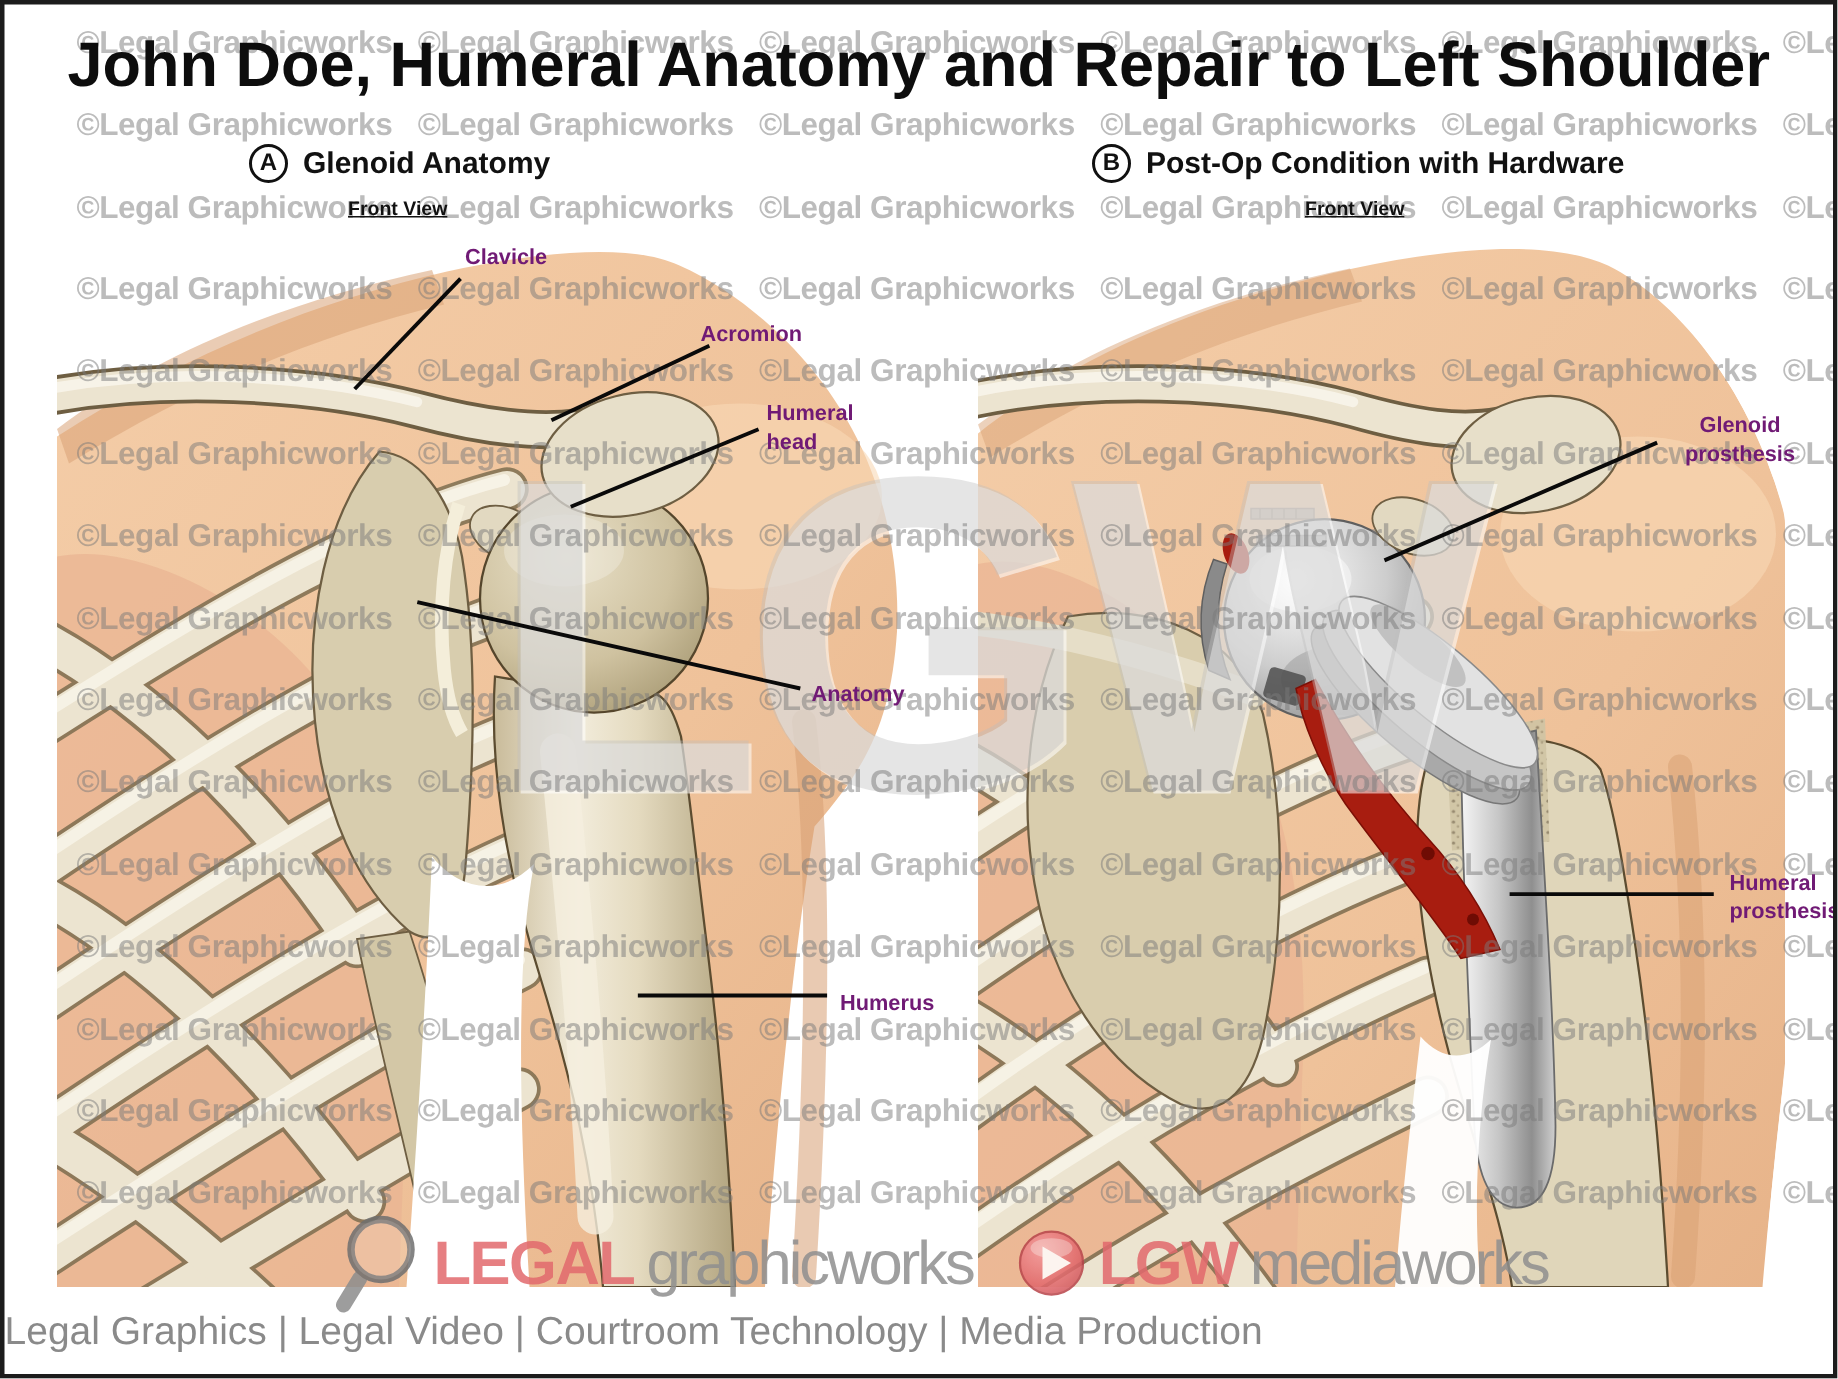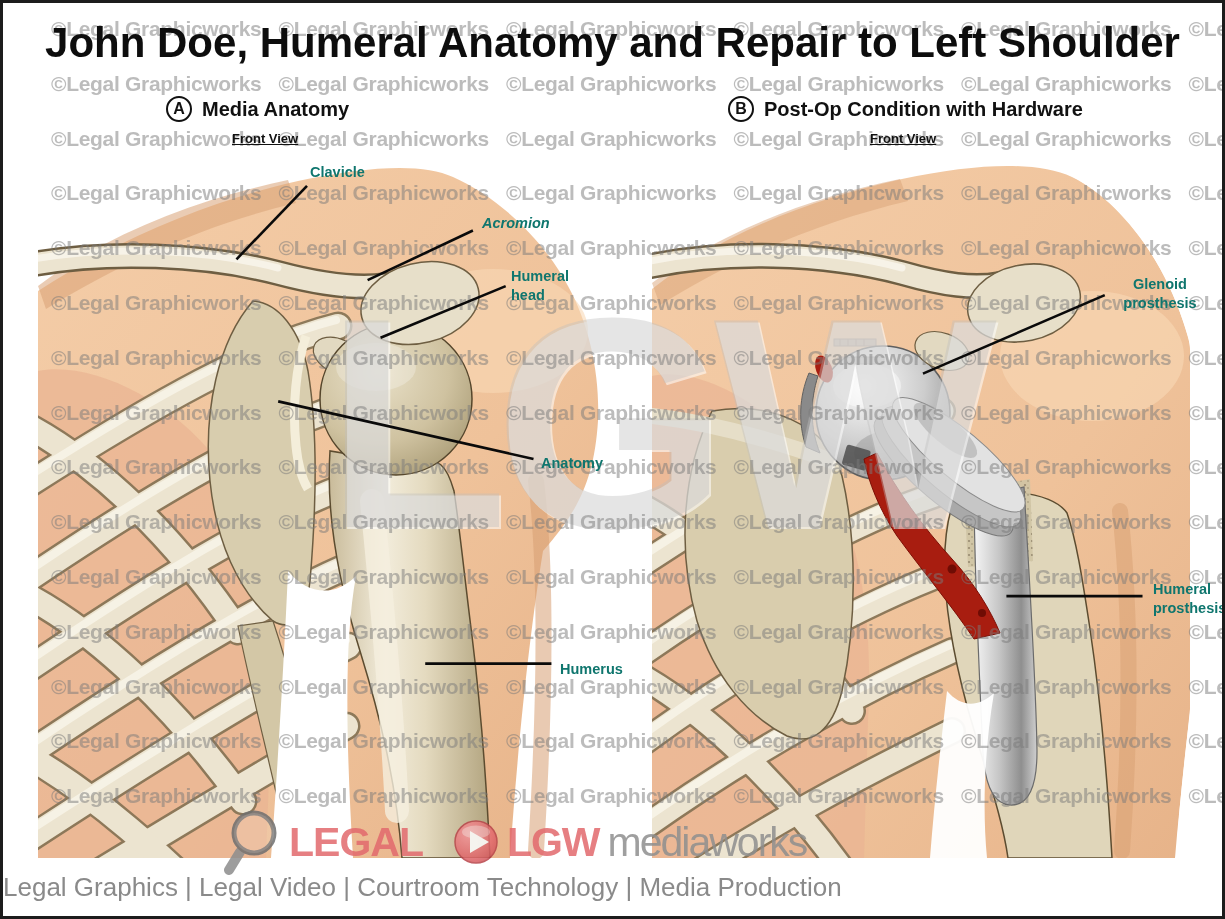--- a/index.html
+++ b/index.html
@@ -44,21 +44,21 @@
   }
   .wm-layer{position:absolute; inset:0; z-index:3; pointer-events:none;}
   .wm{
     position:absolute; font-size:21px; font-weight:600; letter-spacing:-0.3px;
     color:rgba(122,122,122,0.50); white-space:nowrap;
   }
   
   .anno-layer{position:absolute; inset:0; z-index:6; pointer-events:none;}
   .leader-svg{position:absolute; inset:0; width:100%; height:100%;}
   .anno{
-    position:absolute; font-size:14.5px; font-weight:bold; color:#0f766e;
+    position:absolute; font-size:14.5px; font-weight:bold; color:#701a75;
     line-height:1.3; white-space:normal;
   }
   
   .brand-row{
     position:absolute; left:220px; top:808px; height:62px; z-index:8;
     display:flex; align-items:center; gap:8px; opacity:0.85; white-space:nowrap;
   }
   .brand-bold{font-size:41px; font-weight:700; letter-spacing:-1px; color:#e2696d;text-align:center;}
   .brand-rest{font-size:41px; font-weight:400; letter-spacing:-2px; color:#8f8f8f;}
   .brand-gap{width:14px;}
@@ -360,21 +360,21 @@
       <span class="wm" style="left: 503px; top: 781.2px;">©Legal Graphicworks</span>
       <span class="wm" style="left: 730.5px; top: 781.2px;">©Legal Graphicworks</span>
       <span class="wm" style="left: 958px; top: 781.2px;">©Legal Graphicworks</span>
       <span class="wm" style="left: 1185.5px; top: 781.2px;">©Legal Graphicworks</span>
     </div>
 
   <div class="title">John Doe, Humeral Anatomy and Repair to Left Shoulder</div>
 
   <div class="panel-head a">
     <span class="letter-badge">A</span>
-    <span>Media Anatomy</span>
+    <span>Glenoid Anatomy</span>
   </div>
   <div class="panel-head b">
     <span class="letter-badge">B</span>
     <span>Post-Op Condition with Hardware</span>
   </div>
   <div class="front-view a">Front View</div>
   <div class="front-view b">Front View</div>
 
   <div class="anno-layer">
     <svg class="leader-svg" viewBox="0 0 1225 919">
@@ -382,35 +382,36 @@
         <line x1="305" y1="184" x2="234" y2="258"></line>
         <line x1="472" y1="229" x2="366" y2="279"></line>
         <line x1="505" y1="285" x2="379" y2="337"></line>
         <line x1="533" y1="459" x2="276" y2="401"></line>
         <line x1="551" y1="665" x2="424" y2="665"></line>
         <line x1="1108" y1="294" x2="925" y2="373"></line>
         <line x1="1146" y1="597" x2="1009" y2="597"></line>
       </g>
     </svg>
     <div class="anno" style="left:307px; top:160px;">Clavicle</div>
-    <div class="anno" style="left:479px; top:211px;font-style:italic;">Acromion</div>
+    <div class="anno" style="left:464px; top:211px;">Acromion</div>
     <div class="anno" style="left:508px; top:264px; width:72px;">Humeral head</div>
     <div class="anno" style="left:538px; top:451px;">Anatomy</div>
     <div class="anno" style="left:557px; top:657px;">Humerus</div>
     <div class="anno" style="left:1112px; top:272px; width:90px;text-align:center;">Glenoid prosthesis</div>
     <div class="anno" style="left:1150px; top:577px; width:85px;">Humeral prosthesis</div>
   </div>
 
   <div class="brand-row">
     <svg width="58" height="68" viewBox="0 0 58 68">
       <line x1="17" y1="44" x2="6" y2="62" stroke="#8d8d8d" stroke-width="10" stroke-linecap="round"></line>
       <circle cx="31" cy="25" r="20" fill="none" stroke="#6f6f6f" stroke-width="5"></circle>
       <circle cx="31" cy="25" r="20" fill="rgba(255,255,255,0.15)"></circle>
     </svg>
     <span class="brand-bold">LEGAL</span>
+    <span class="brand-rest">graphicworks</span>
     <span class="brand-gap"></span>
     <svg width="46" height="46" viewBox="0 0 46 46">
       <defs>
         <radialGradient id="playG" cx="0.35" cy="0.3" r="0.9">
           <stop offset="0" stop-color="#f4999d"></stop>
             <stop offset="0.6" stop-color="#e2696d"></stop>
             <stop offset="1" stop-color="#c84b50"></stop>
         </radialGradient>
       </defs>
       <circle cx="23" cy="23" r="21" fill="url(#playG)" stroke="#b8444a" stroke-width="1.5"></circle>

